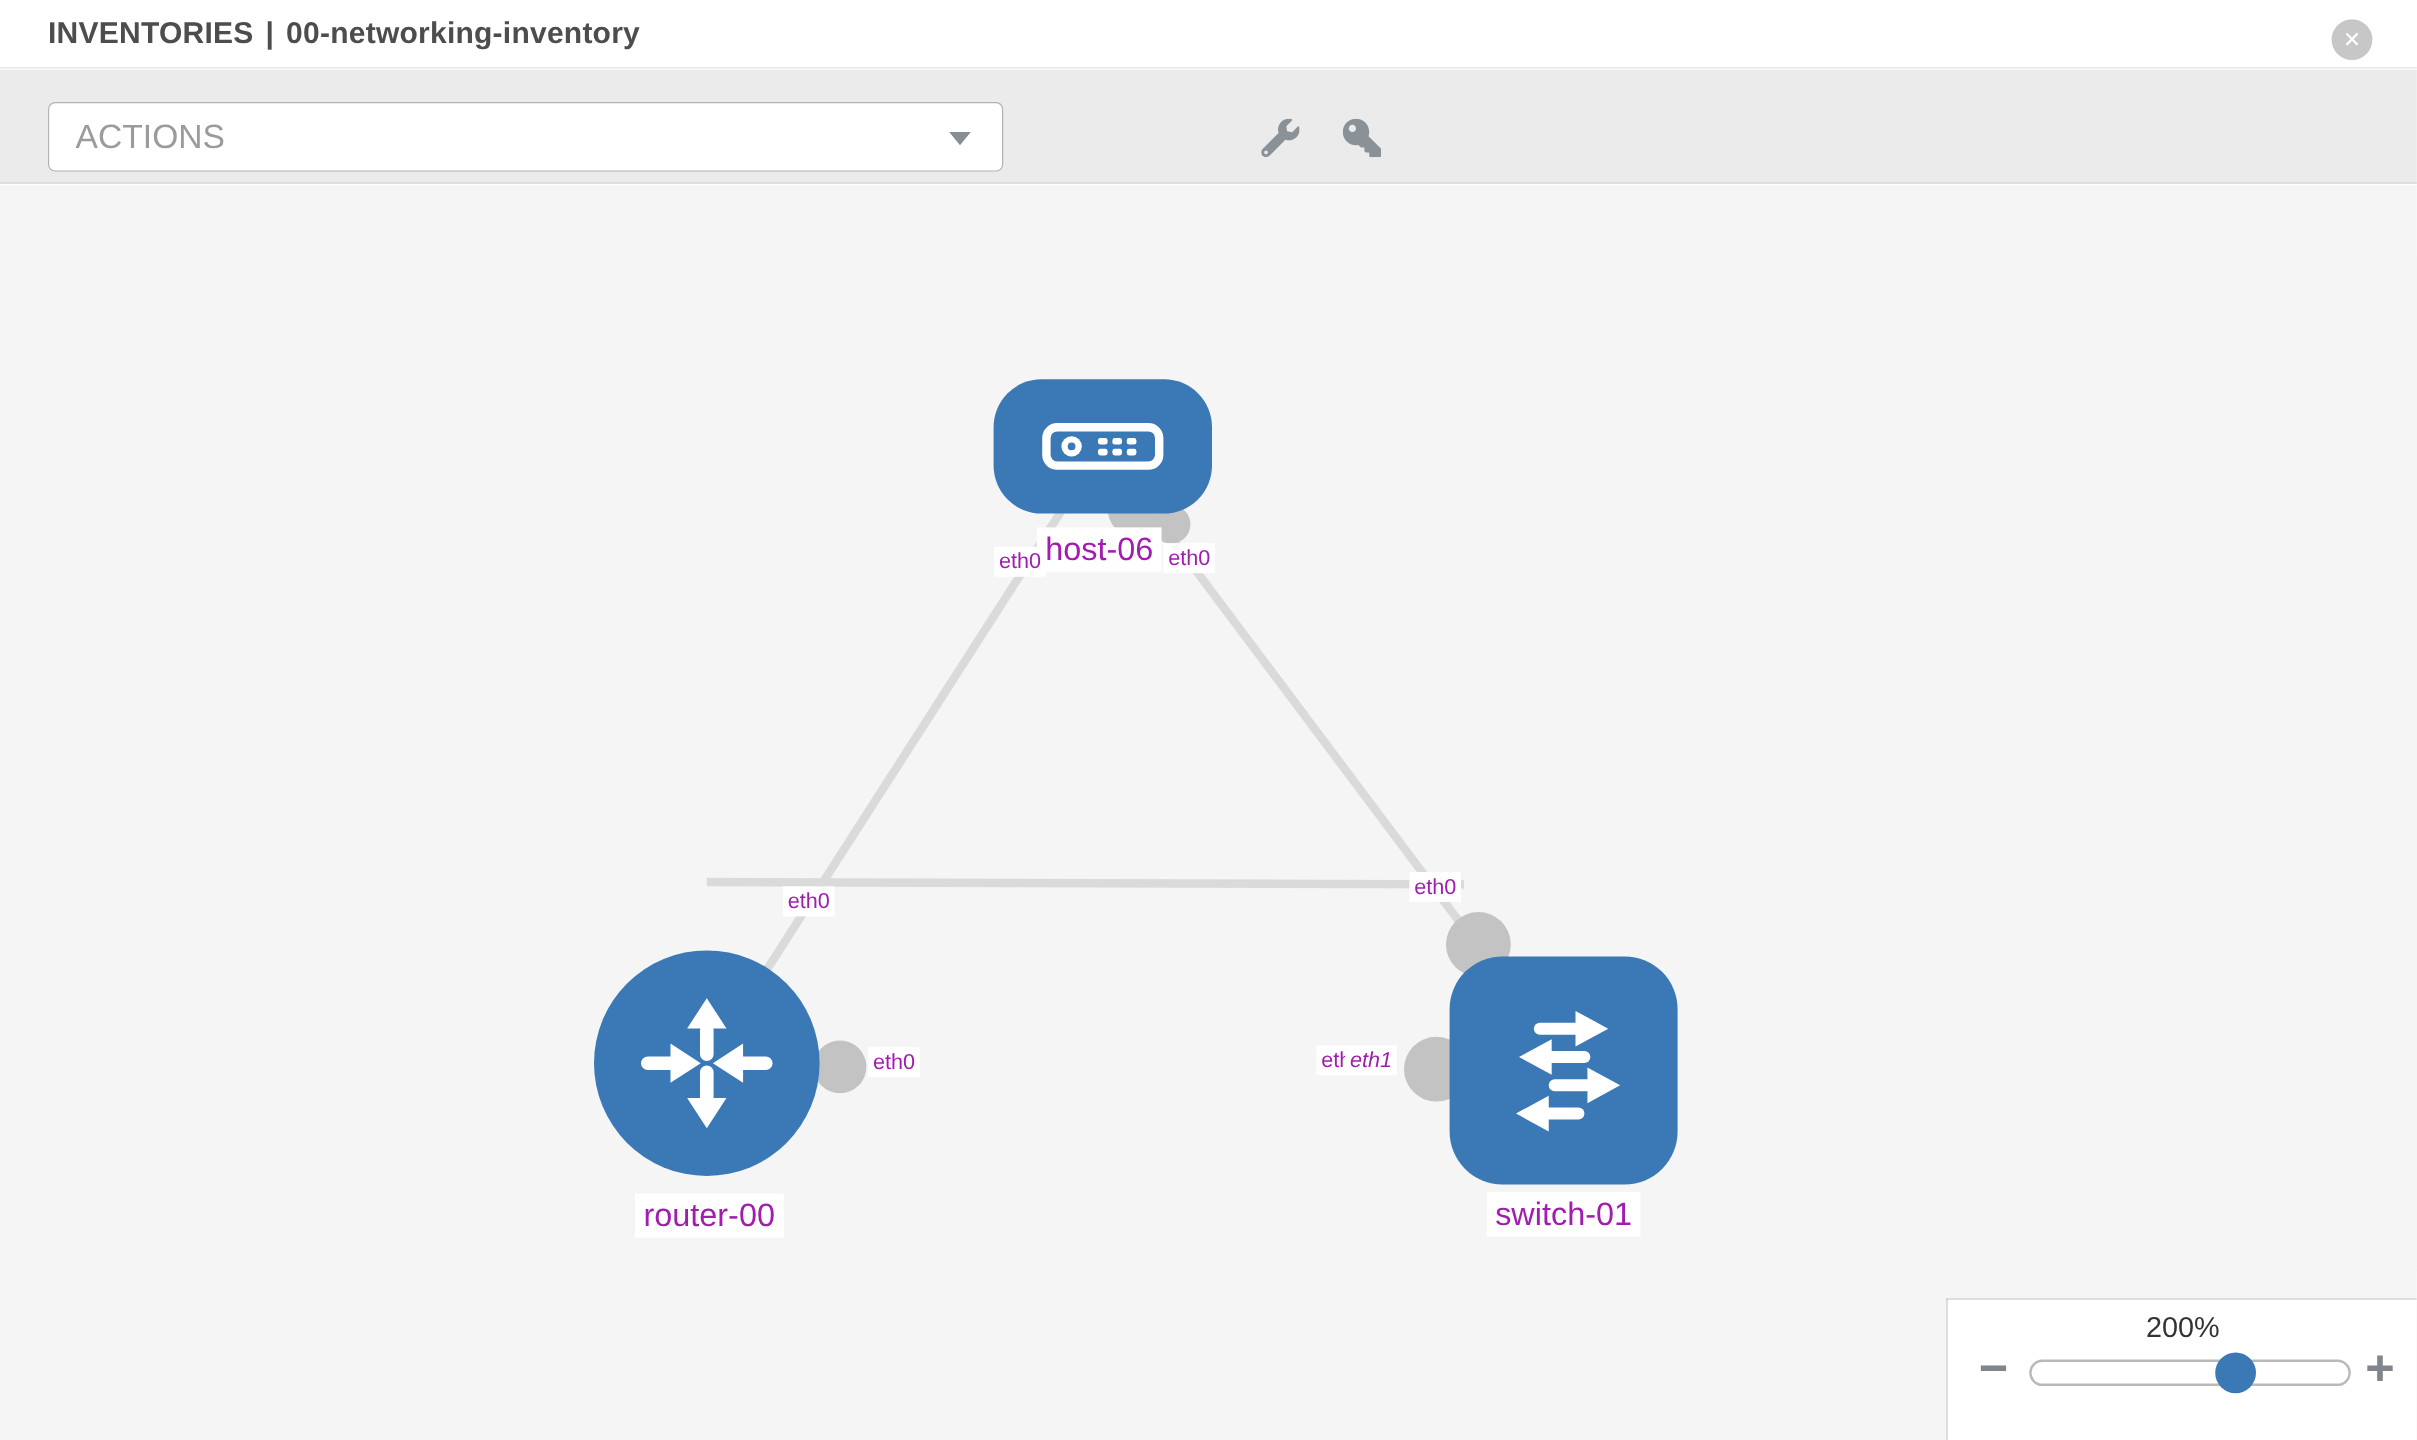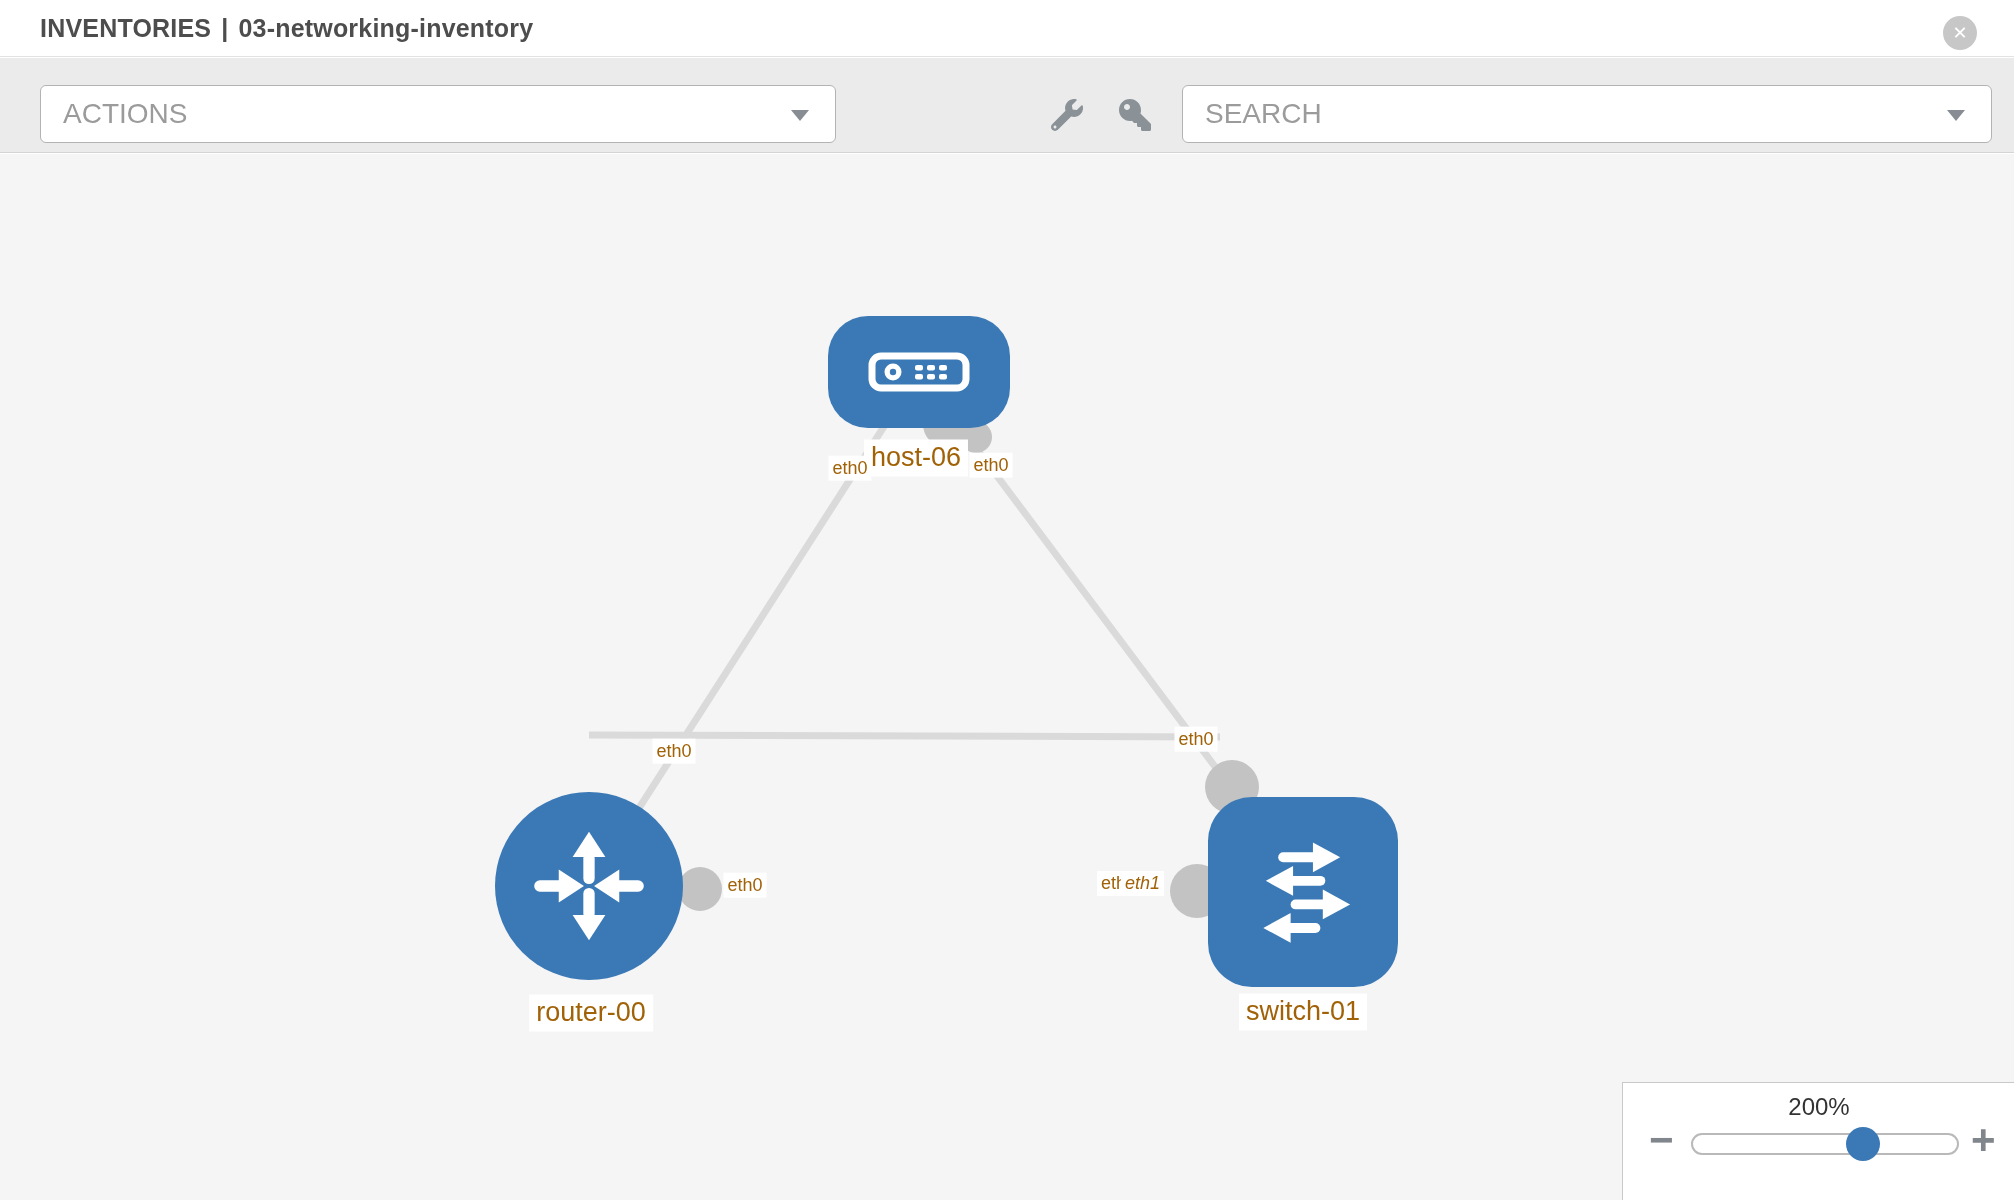--- a/index.html
+++ b/index.html
@@ -59,21 +59,21 @@
   .canvas svg.links { position:absolute; left:0; top:-154px; width:2014px; height:1200px; }
 
   .iface-dot { position:absolute; border-radius:50%; background:#c3c3c3; }
 
   .node { position:absolute; background:#3a79b5; display:flex; align-items:center; justify-content:center; cursor:pointer; }
   .node-host   { left:828px;  top:162px; width:182px; height:112px; border-radius:40px; }
   .node-router { left:495px;  top:638px; width:188px; height:188px; border-radius:50%; }
   .node-switch { left:1208px; top:643px; width:190px; height:190px; border-radius:44px; }
 
   .chip {
-    position:absolute; background:#ffffff; color:#a16207; white-space:nowrap;
+    position:absolute; background:#ffffff; color:#a21caf; white-space:nowrap;
     line-height:1.15;
     text-align:center;
   }
   .name-chip  { font-size:27px; padding:3px 7px;  transform:translate(-50%,-50%); }
   .iface-chip { font-size:18px; padding:2px 4px;  transform:translate(-50%,-50%); }
   .iface-chip-abs { font-size:18px; padding:2px 4px; transform:none; }
   .clipped { overflow:hidden; width:25px; }
 
   
   .zoom-panel {
@@ -101,21 +101,21 @@
 </style>
 </head>
 <body>
 
 <div id="app">
 
   <div class="header">
     <div class="title">
       <span>INVENTORIES</span>
       <span>|</span>
-      <span>03-networking-inventory</span>
+      <span>00-networking-inventory</span>
     </div>
     <div class="close-btn">
       <span>✕</span>
     </div>
   </div>
 
   <div class="toolbar">
     <div class="select select-actions">
       <span>ACTIONS</span>
       <span class="caret"></span>
@@ -127,24 +127,20 @@
       </svg>
     </div>
     <div class="tool-icon-btn btn-key">
       <svg width="32" height="32" viewBox="0 0 512 512">
         <g transform="scale(-1,1) translate(-512,0)">
           <path d="M512 176.001C512 273.203 433.202 352 336 352c-11.22 0-22.19-1.062-32.827-3.069l-24.012 27.014A23.999 23.999 0 0 1 261.223 384H224v40c0 13.255-10.745 24-24 24h-40v40c0 13.255-10.745 24-24 24H24c-13.255 0-24-10.745-24-24v-78.059c0-6.365 2.529-12.47 7.029-16.971l161.802-161.802C163.108 219.656 160 198.208 160 176 160 78.798 238.797.001 335.999 0 433.488-.001 512 78.511 512 176.001zM336 128c0 26.51 21.49 48 48 48s48-21.49 48-48-21.49-48-48-48-48 21.49-48 48z"></path>
         </g>
       </svg>
     </div>
 
-    <div class="select select-search">
-      <span>SEARCH</span>
-      <span class="caret"></span>
-    </div>
   </div>
 
   <div class="canvas">
 
     <svg class="links">
       <line x1="919" y1="372" x2="589" y2="886" stroke="#dadada" stroke-width="7"></line>
       <line x1="919" y1="372" x2="1240" y2="800" stroke="#dadada" stroke-width="7"></line>
       <line x1="589" y1="735" x2="1220" y2="737" stroke="#dadada" stroke-width="7"></line>
     </svg>
 

